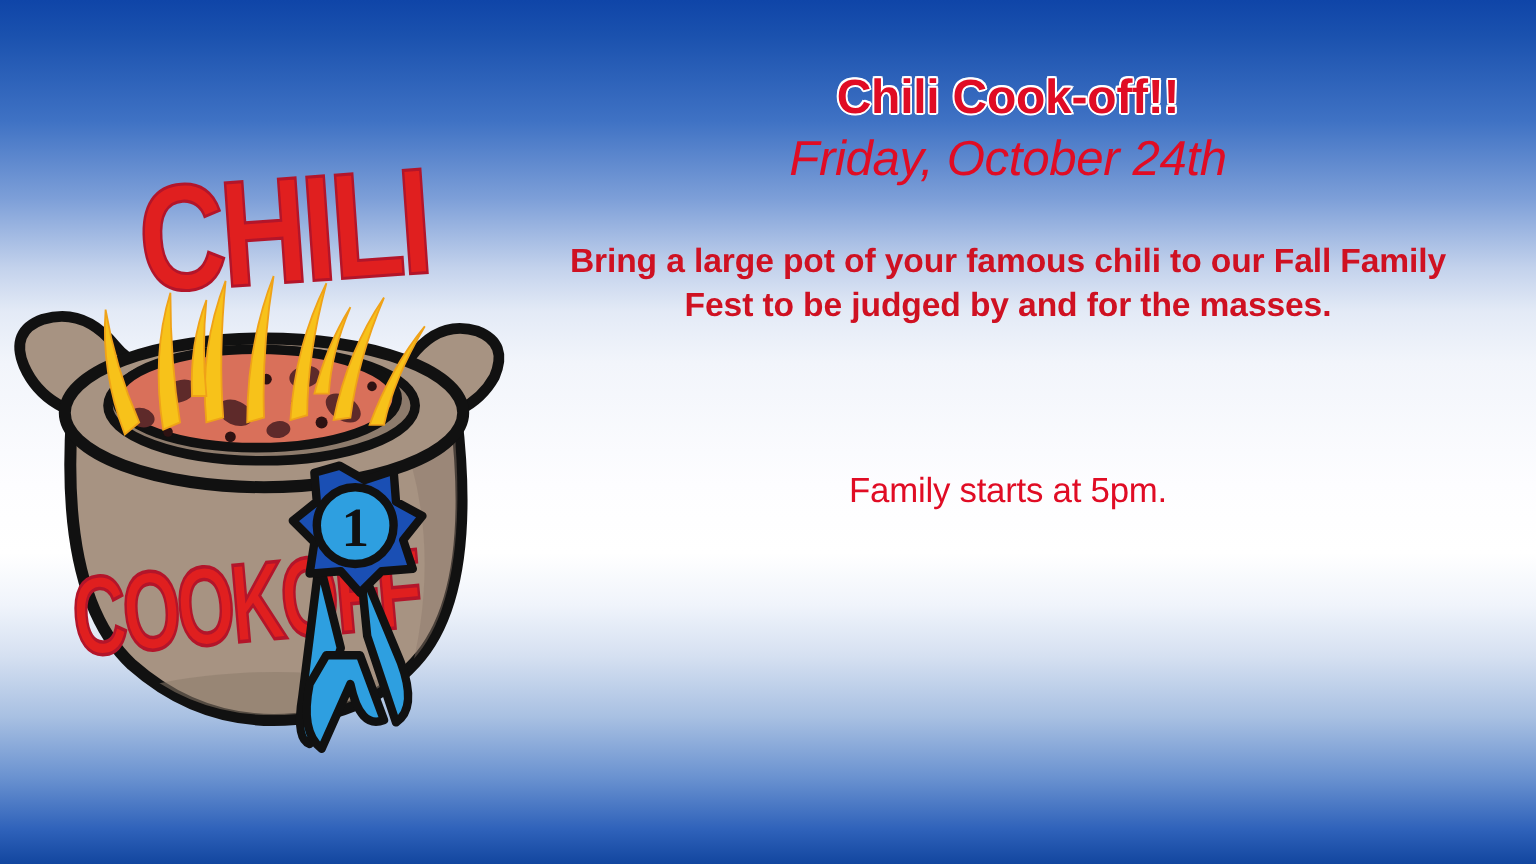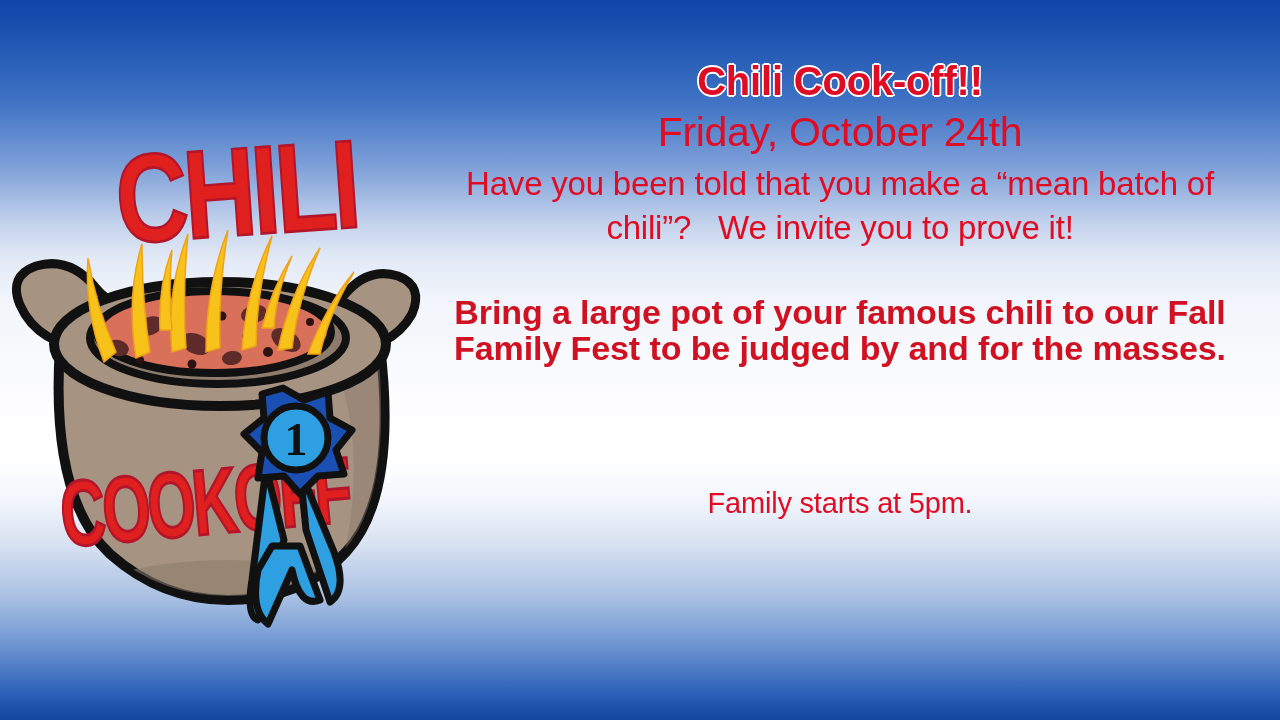--- a/index.html
+++ b/index.html
@@ -80,33 +80,34 @@
     font-weight: bold;
     line-height: 46px;
     letter-spacing: -0.2px;
   }
 
   #subtitle {
     margin-top: 4px;
     font-size: 41px;
     line-height: 48px;
     letter-spacing: -0.3px;
+    font-style: italic;
   }
 
   #intro {
     margin-top: 6px;
     font-size: 33px;
     line-height: 44px;
     letter-spacing: -0.2px;
     padding: 0 8px;
   }
 
   #bring {
     margin-top: 44px;
-    font-size: 34px;
+    font-size: 28px;
     font-weight: bold;
     line-height: 36px;
     color: #cf1122;
     letter-spacing: -0.1px;
     padding: 0 18px;
   }
 
   #prizes {
     margin-top: 40px;
     font-size: 26.5px;
@@ -217,21 +218,20 @@
       </g>
     </svg>
   </div>
 
   <div id="text-col">
 
     <div class="line outlined" id="title">Chili Cook-off!!</div>
 
     <div class="line" id="subtitle">Friday, October 24th</div>
 
-    <div class="line" id="intro">Have you been told that you make a “mean batch of chili”?   We invite you to prove it!</div>
 
     <div class="line" id="bring">Bring a large pot of your famous chili to our Fall Family Fest to be judged by and for the masses.</div>
 
 
     <div class="line" id="closing">
       <span class="sub">Family starts at 5pm.</span>
       
       
     </div>
 

